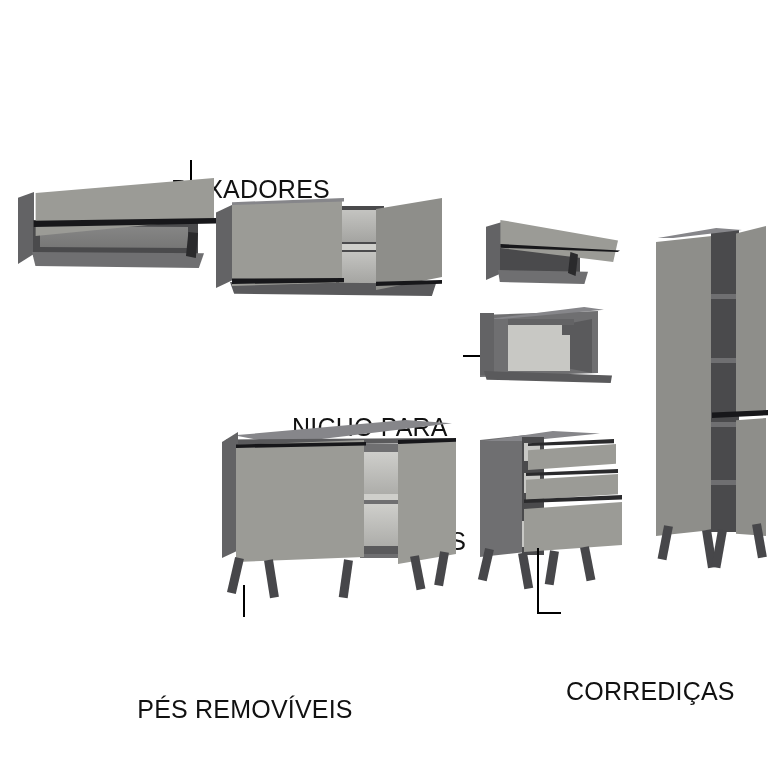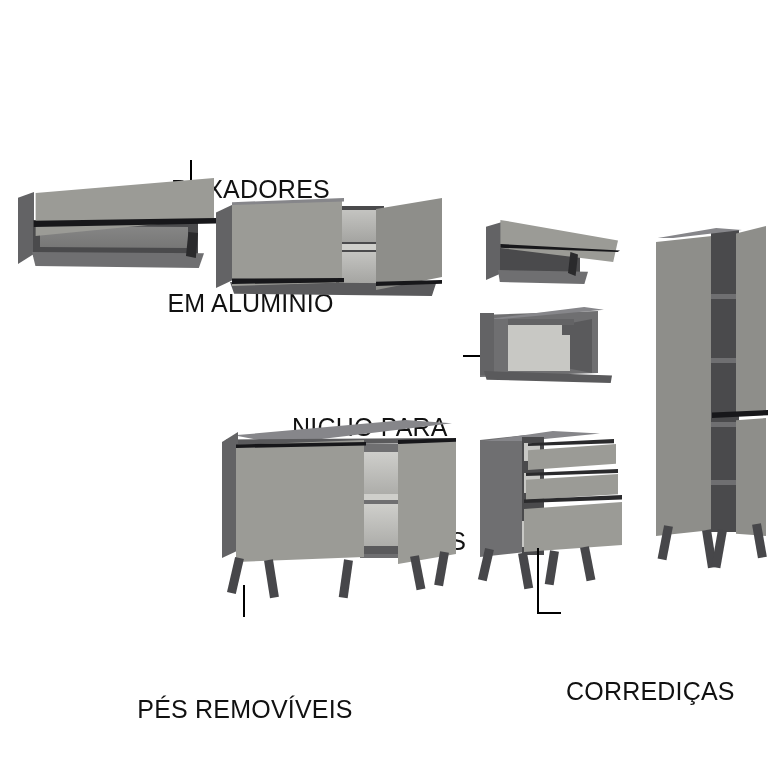--- a/index.html
+++ b/index.html
@@ -66,21 +66,20 @@
     background: linear-gradient(to bottom, #d9d9d5, #b4b4b0);
   }
 </style>
 </head>
 <body>
 
 <div id="stage">
 
   <div class="anno center" style="left:118px; top:94px; width:265px;">
     <div>PUXADORES</div>
-    <div>EM ALUMÍNIO</div>
   </div>
   <div class="leader v" style="left:190px; top:160px; height:76px;"></div>
 
   <div class="piece" style="left:18px; top:178px; width:190px; height:98px;">
 
     <div class="face c-side" style="left:0px; top:14px; width:16px; height:72px;
                 clip-path: polygon(0% 8%, 100% 0%, 100% 86%, 0% 100%);"></div>
 
     <div class="face c-interior" style="left:15px; top:42px; width:165px; height:38px;
                 clip-path: polygon(0% 0%, 100% 6%, 100% 100%, 0% 96%);"></div>

